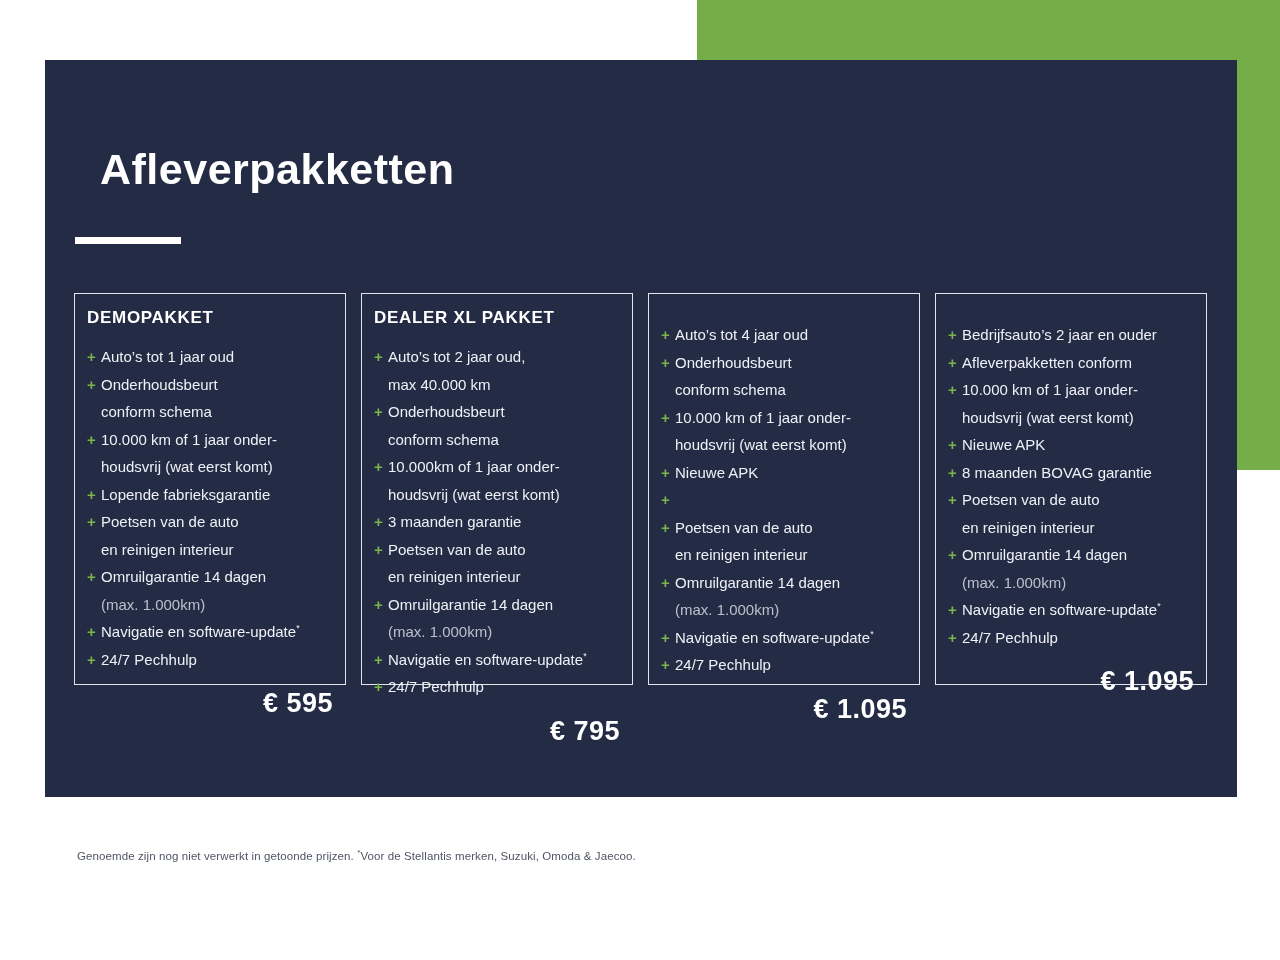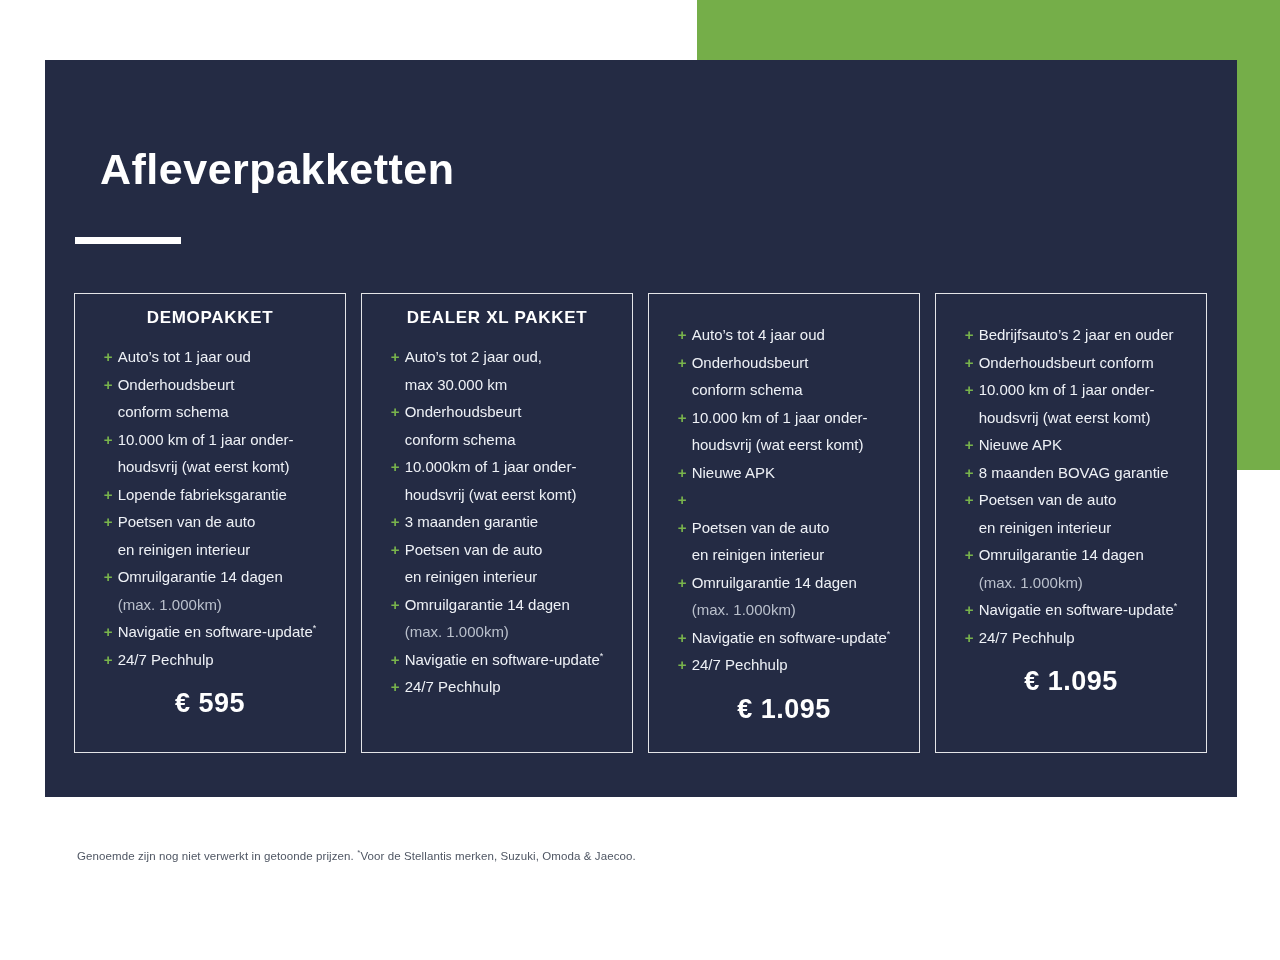--- a/index.html
+++ b/index.html
@@ -32,26 +32,25 @@
     line-height:1.1;white-space:nowrap;margin-left:25px;
   }
   .title-underline{
     position:absolute;left:30px;top:177px;width:106px;height:7px;background:#ffffff;
   }
   .cards{
     position:absolute;left:29px;top:233px;
     display:flex;gap:15px;
   }
   .card{
-    width:272px;height:460px;
+    width:272px;height:392px;
     border:1px solid var(--border);
     padding:12px 12px 2px 12px;
     display:flex;flex-direction:column;
     background:transparent;
-    align-items:center;
   }
   .card-header{
     color:#ffffff;font-size:17px;font-weight:700;letter-spacing:0.7px;
     margin-top:2px;white-space:nowrap;
   }
   .feature-list{margin-top:15px;}
   .feat-line{
     display:flex;align-items:baseline;
     font-size:15px;line-height:27.5px;color:var(--text);
     white-space:nowrap;
@@ -137,21 +136,21 @@
   </div>
       <div class="card">
     <div class="card-header">DEALER XL PAKKET</div>
     <div class="feature-list">
           <div class="feat-line">
             <span class="plus">+</span>
             <span class="feat-text">Auto’s tot 2 jaar oud,</span>
           </div>
           <div class="feat-line">
             <span class="plus"></span>
-            <span class="feat-text">max 30.000 km</span>
+            <span class="feat-text">max 40.000 km</span>
           </div>
           <div class="feat-line">
             <span class="plus">+</span>
             <span class="feat-text">Onderhoudsbeurt</span>
           </div>
           <div class="feat-line">
             <span class="plus"></span>
             <span class="feat-text">conform schema</span>
           </div>
           <div class="feat-line">
@@ -184,20 +183,21 @@
           </div>
           <div class="feat-line">
             <span class="plus">+</span>
             <span class="feat-text">Navigatie en software-update<sup>*</sup></span>
           </div>
           <div class="feat-line">
             <span class="plus">+</span>
             <span class="feat-text">24/7 Pechhulp</span>
           </div>
         </div>
+    <div class="price">€ 795</div>
   </div>
       <div class="card">
     <div class="feature-list">
           <div class="feat-line">
             <span class="plus">+</span>
             <span class="feat-text">Auto’s tot 4 jaar oud</span>
           </div>
           <div class="feat-line">
             <span class="plus">+</span>
             <span class="feat-text">Onderhoudsbeurt</span>
@@ -249,21 +249,21 @@
     <div class="price">€ 1.095</div>
   </div>
       <div class="card">
     <div class="feature-list">
           <div class="feat-line">
             <span class="plus">+</span>
             <span class="feat-text">Bedrijfsauto’s 2 jaar en ouder</span>
           </div>
           <div class="feat-line">
             <span class="plus">+</span>
-            <span class="feat-text">Onderhoudsbeurt conform</span>
+            <span class="feat-text">Afleverpakketten conform</span>
           </div>
           <div class="feat-line">
             <span class="plus">+</span>
             <span class="feat-text">10.000 km of 1 jaar onder-</span>
           </div>
           <div class="feat-line">
             <span class="plus"></span>
             <span class="feat-text">houdsvrij (wat eerst komt)</span>
           </div>
           <div class="feat-line">

